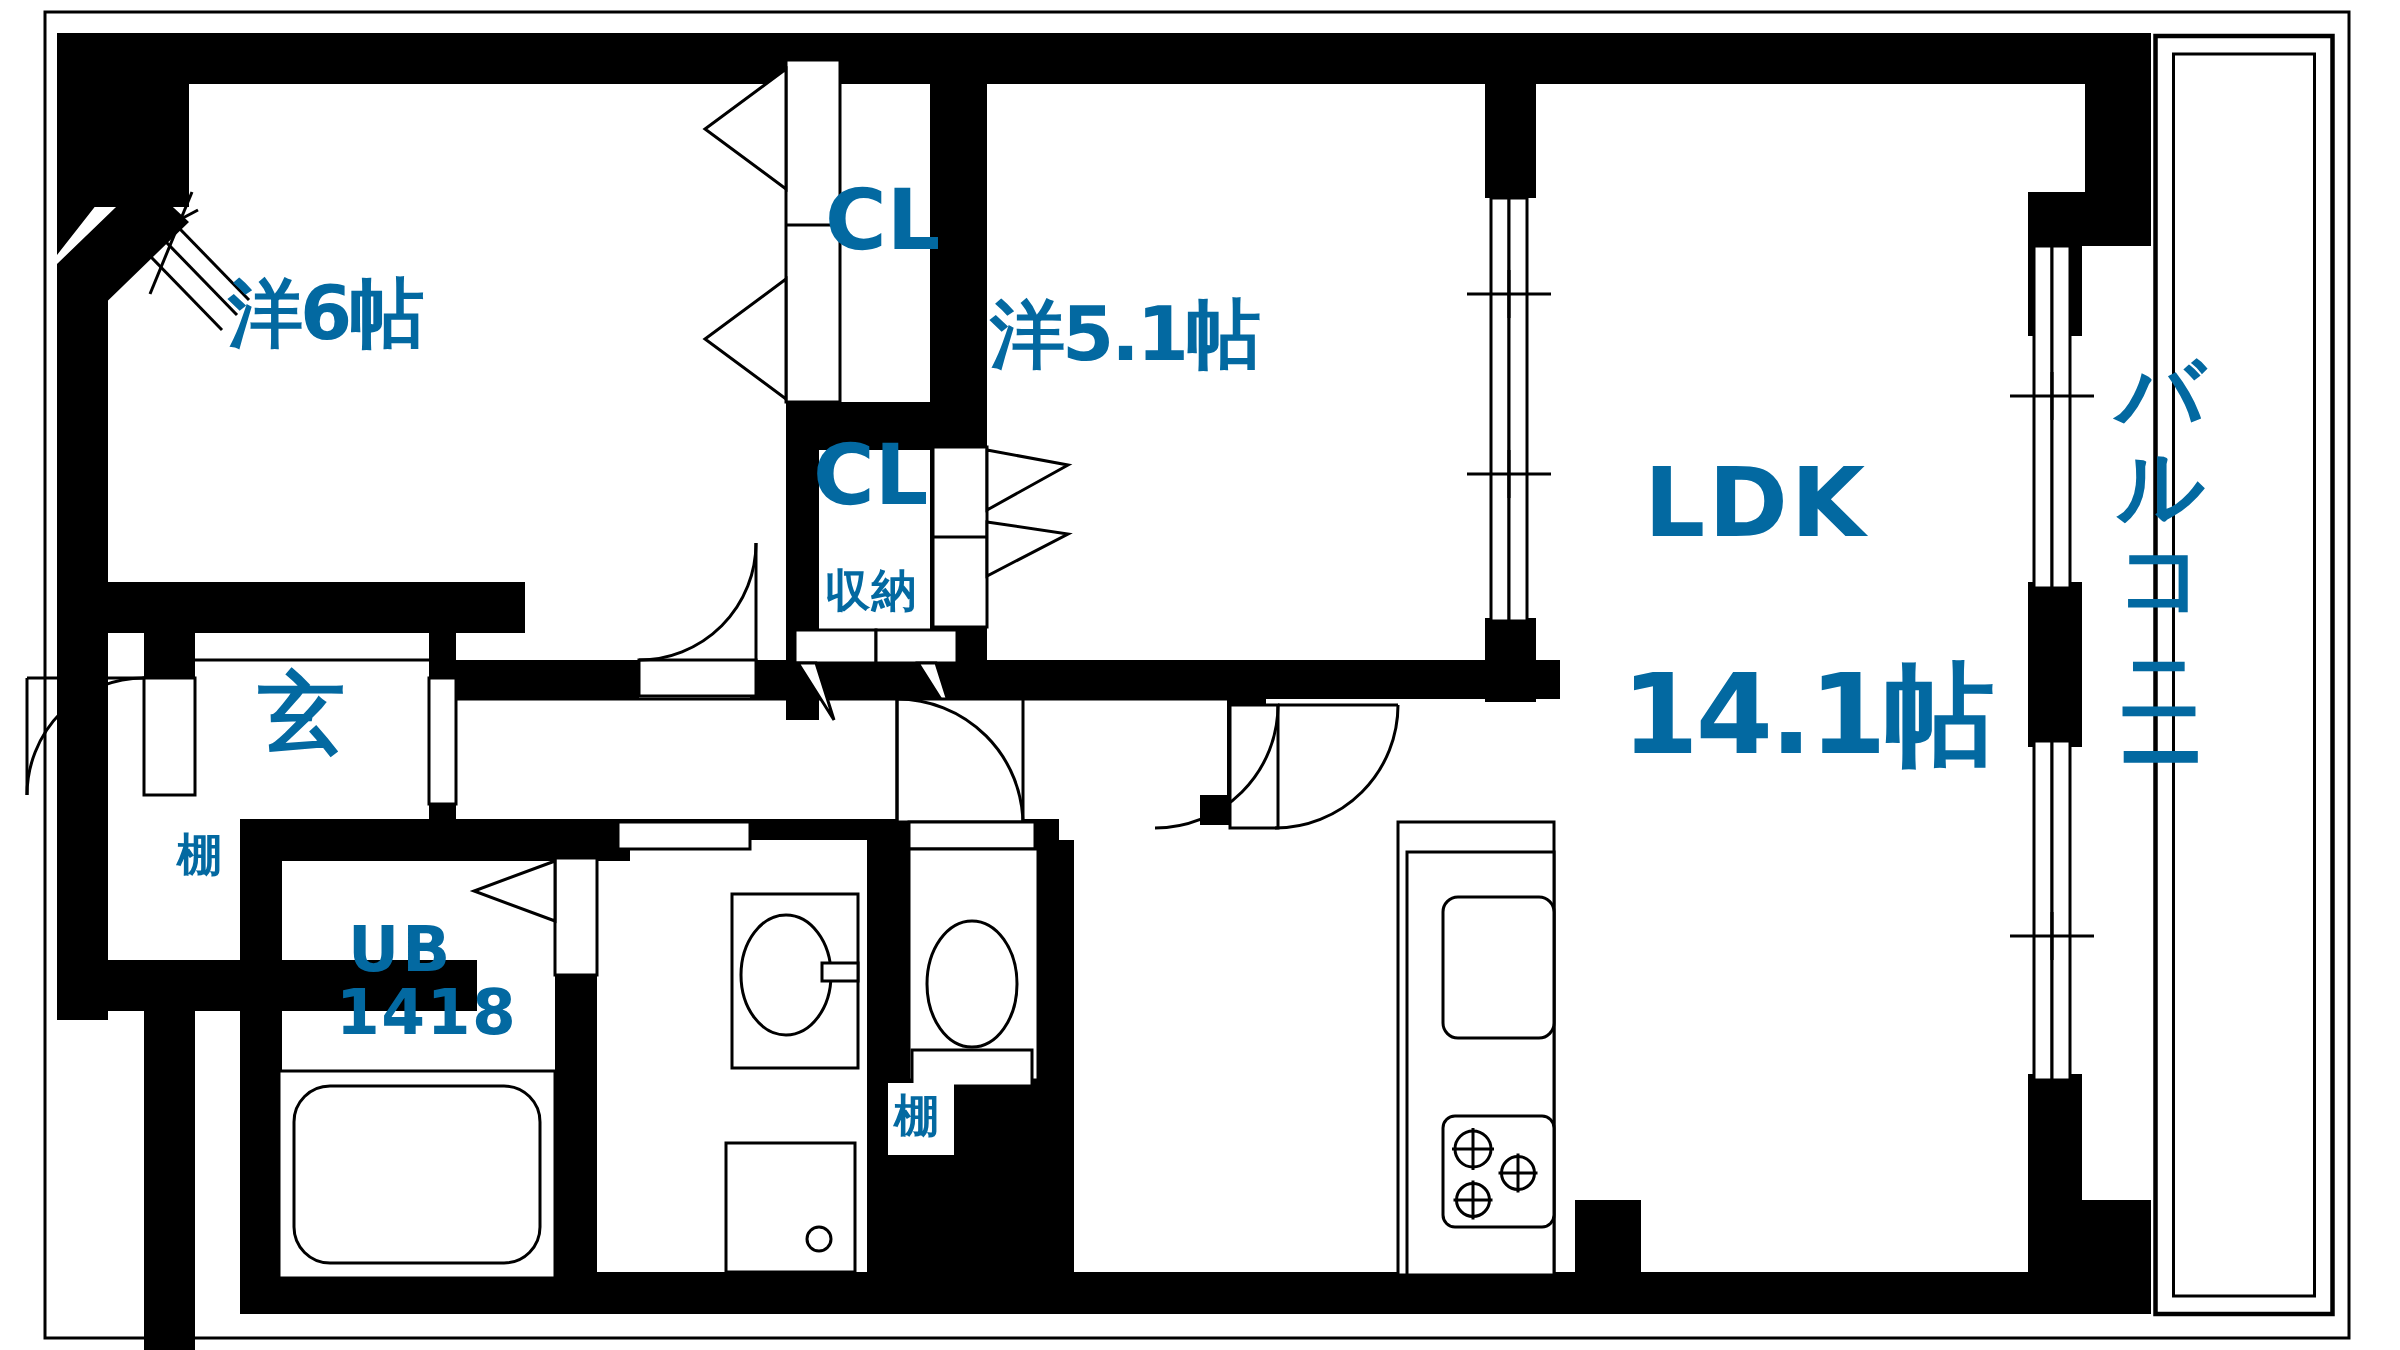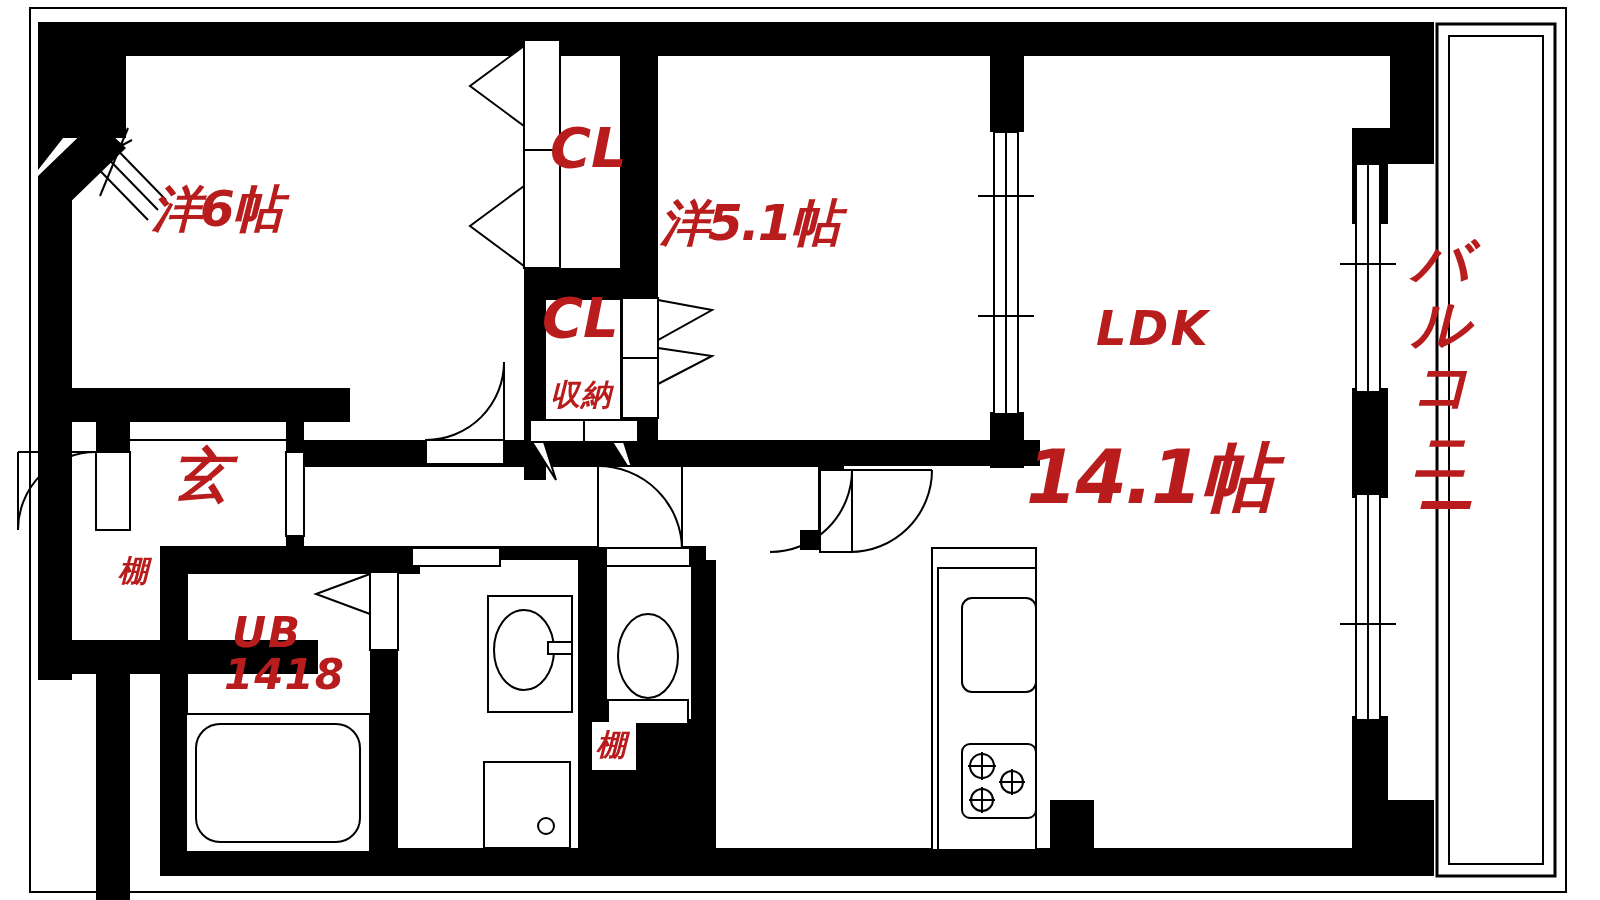--- a/index.html
+++ b/index.html
@@ -17,30 +17,29 @@
     background: #ffffff;
     overflow: hidden;
   }
   #plan svg {
     position: absolute;
     left: 0;
     top: 0;
   }
   .lbl {
     position: absolute;
-    color: #b91c1c;
+    color: #0369a1;
     font-family: "DejaVu Sans", "Liberation Sans", sans-serif;
     font-weight: 700;
     white-space: nowrap;
     line-height: 1;
     user-select: none;
-    font-style: italic;
   }
   .lbl-room-big   { font-size: 50px; letter-spacing: -2px; }
-  .lbl-ldk        { font-size: 48px; letter-spacing: 2px; }
+  .lbl-ldk        { font-size: 64px; letter-spacing: 2px; }
   .lbl-ldk-area   { font-size: 74px; letter-spacing: -2px; }
   .lbl-cl         { font-size: 56px; letter-spacing: 0px; font-weight: 700; }
   .lbl-ub         { font-size: 42px; letter-spacing: 2px; text-align: center; }
   .lbl-ub2        { font-size: 42px; letter-spacing: 1px; text-align: left; }
   .lbl-genkan     { font-size: 58px; }
   .lbl-shunou     { font-size: 30px; letter-spacing: 1px; }
   .lbl-tana       { font-size: 30px; }
   .lbl-balcony    { font-size: 58px; letter-spacing: 4px;
                     writing-mode: vertical-rl; text-orientation: upright; }
 </style>
@@ -290,21 +289,21 @@
     </g>
 
   </svg>
 
   <div class="lbl lbl-room-big" style="left:152px; top:184px;">洋6帖</div>
 
   <div class="lbl lbl-room-big" style="left:660px; top:198px;">洋5.1帖</div>
 
   <div class="lbl lbl-ldk" style="left:1096px; top:304px;">LDK</div>
 
-  <div class="lbl lbl-ldk-area" style="left:1026px; top:440px;">14.1帖</div>
+  <div class="lbl lbl-ldk-area" style="left:1081px; top:440px;">14.1帖</div>
 
   <div class="lbl lbl-cl" style="left:550px; top:120px;">CL</div>
 
   <div class="lbl lbl-cl" style="left:542px; top:290px;">CL</div>
 
   <div class="lbl lbl-shunou" style="left:550px; top:380px;">収納</div>
 
   <div class="lbl lbl-genkan" style="left:172px; top:446px;">玄</div>
 
   <div class="lbl lbl-ub" style="left:232px; top:612px;text-align:right;">UB</div>

